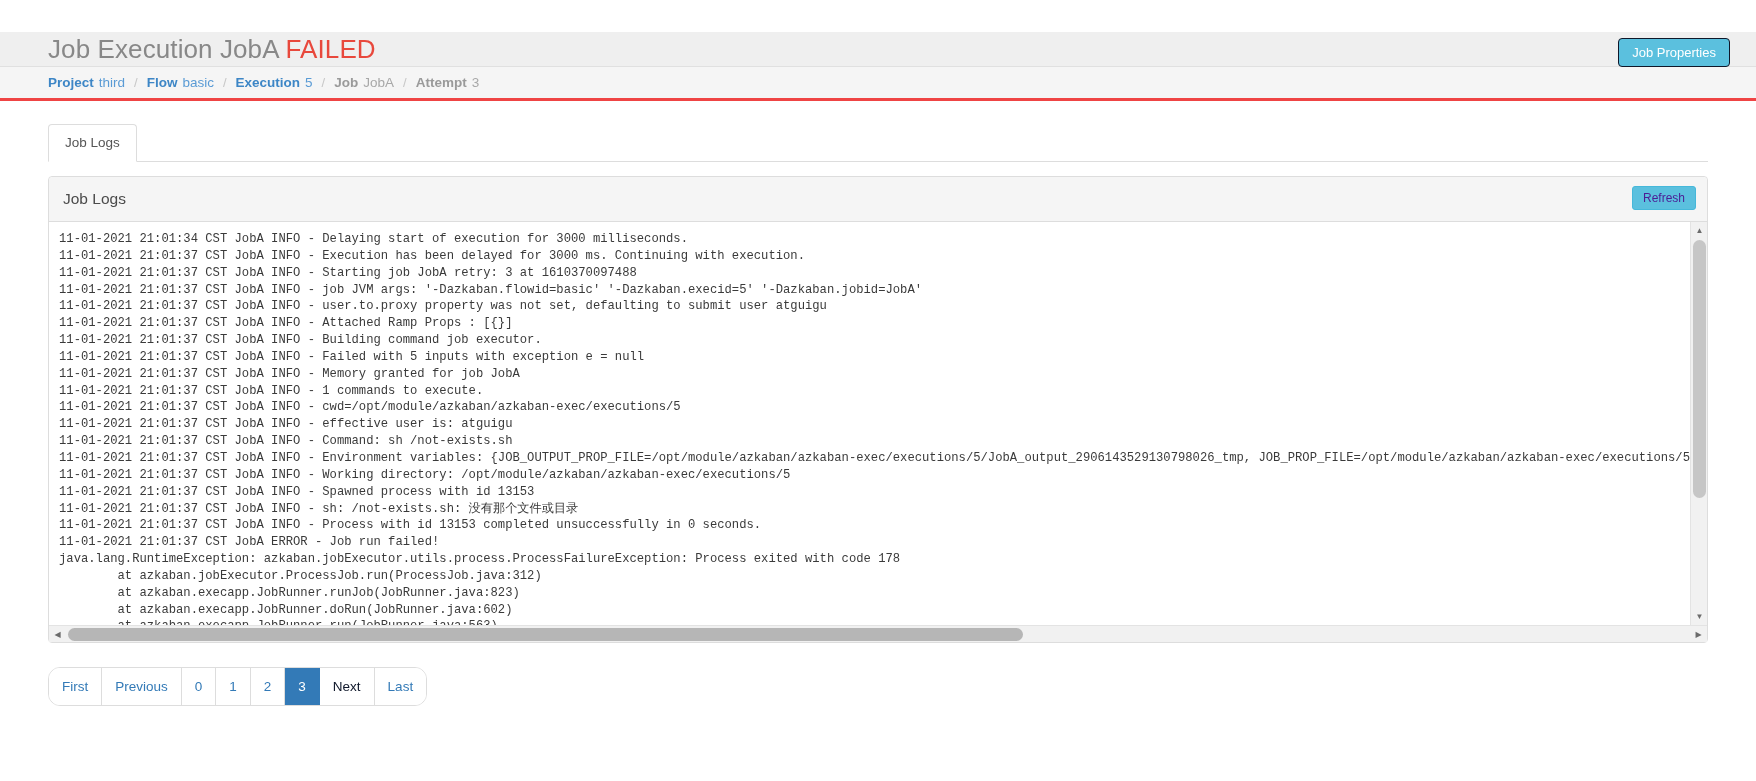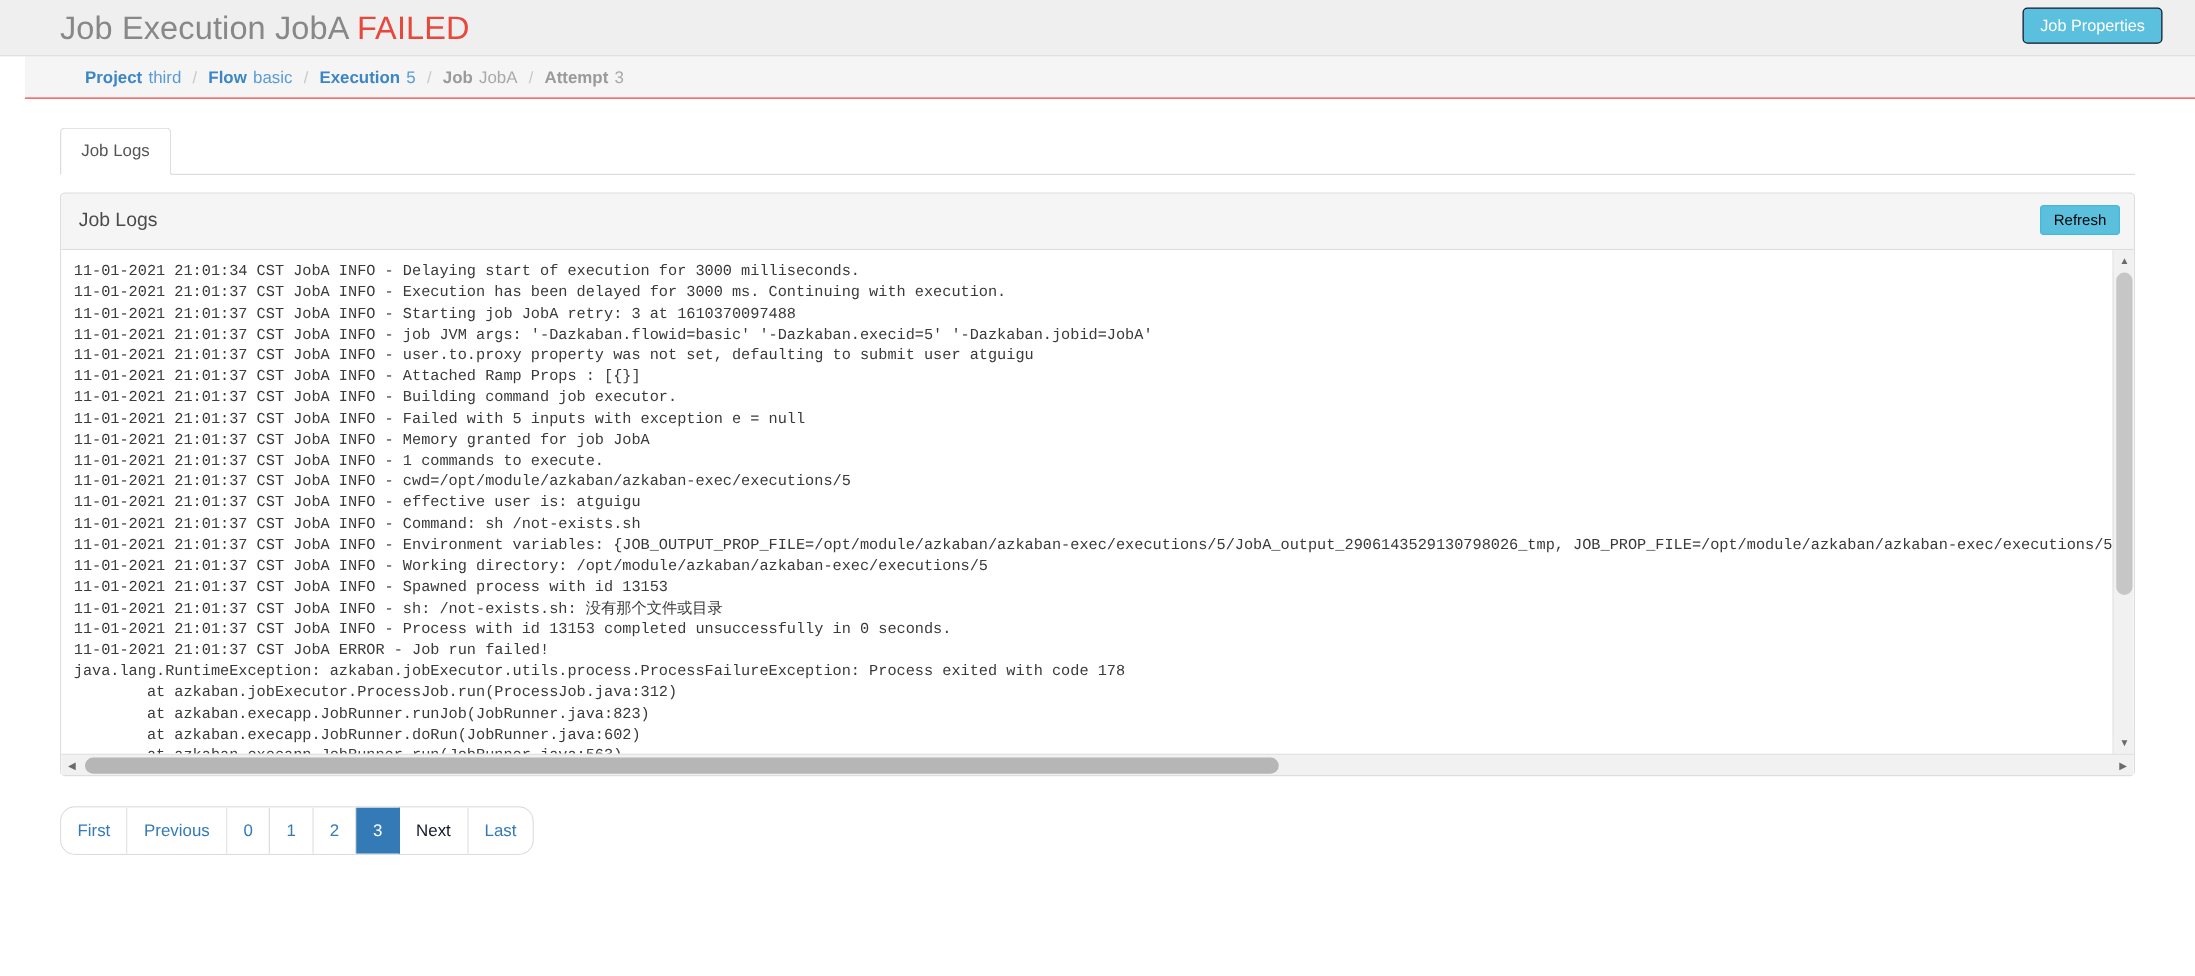--- a/index.html
+++ b/index.html
@@ -6,27 +6,28 @@
   html, body {
     margin: 0; padding: 0;
     width: 1756px; height: 781px;
     background: #ffffff;
     font-family: "Liberation Sans", sans-serif;
     overflow: hidden;
   }
 
   
   .page-header {
-    height: 45px;
+    height: 35px;
     background: #efefef;
     border-bottom: 1px solid #e0e0e0;
     display: flex;
     align-items: center;
     padding: 0 22px 0 48px;
     position: relative;
+    margin-top: 32px;
   }
   .page-title {
     font-size: 26px;
     color: #888888;
     font-weight: 400;
     letter-spacing: .1px;
     white-space: nowrap;
   }
   .page-title .status-failed {
     color: #e8483c;
@@ -42,26 +43,25 @@
     font-size: 13px;
     padding: 7px 13px;
     cursor: pointer;
     line-height: 1;
   }
 
   
   .breadcrumb-bar {
     height: 34px;
     background: #f5f5f5;
-    border-bottom: 1px solid #ef4444;
+    border-bottom: 3px solid #ef4444;
     display: flex;
     align-items: center;
     padding-left: 48px;
     font-size: 13.5px;
-    margin-left: 20px;
   }
   .crumb { display: flex; align-items: center; white-space: nowrap; }
   .crumb .ck { font-weight: bold; color: #3d86c6; }
   .crumb .cv { color: #5a9bd5; margin-left: 5px; }
   .crumb.muted .ck { color: #9a9a9a; }
   .crumb.muted .cv { color: #a8a8a8; }
   .crumb-sep {
     color: #c7c7c7;
     margin: 0 9px;
     font-size: 13px;
@@ -113,21 +113,21 @@
     color: #4b4b4b;
     font-weight: 400;
   }
   .refresh-btn {
     position: absolute;
     right: 11px;
     top: 9px;
     background: #5bc0de;
     border: 1px solid #46b8da;
     border-radius: 3px;
-    color: #000000;
+    color: #4c1d95;
     font-size: 12px;
     padding: 5px 10px;
     cursor: pointer;
     line-height: 1;
   }
 
   
   .log-area {
     position: relative;
     height: 420px;

